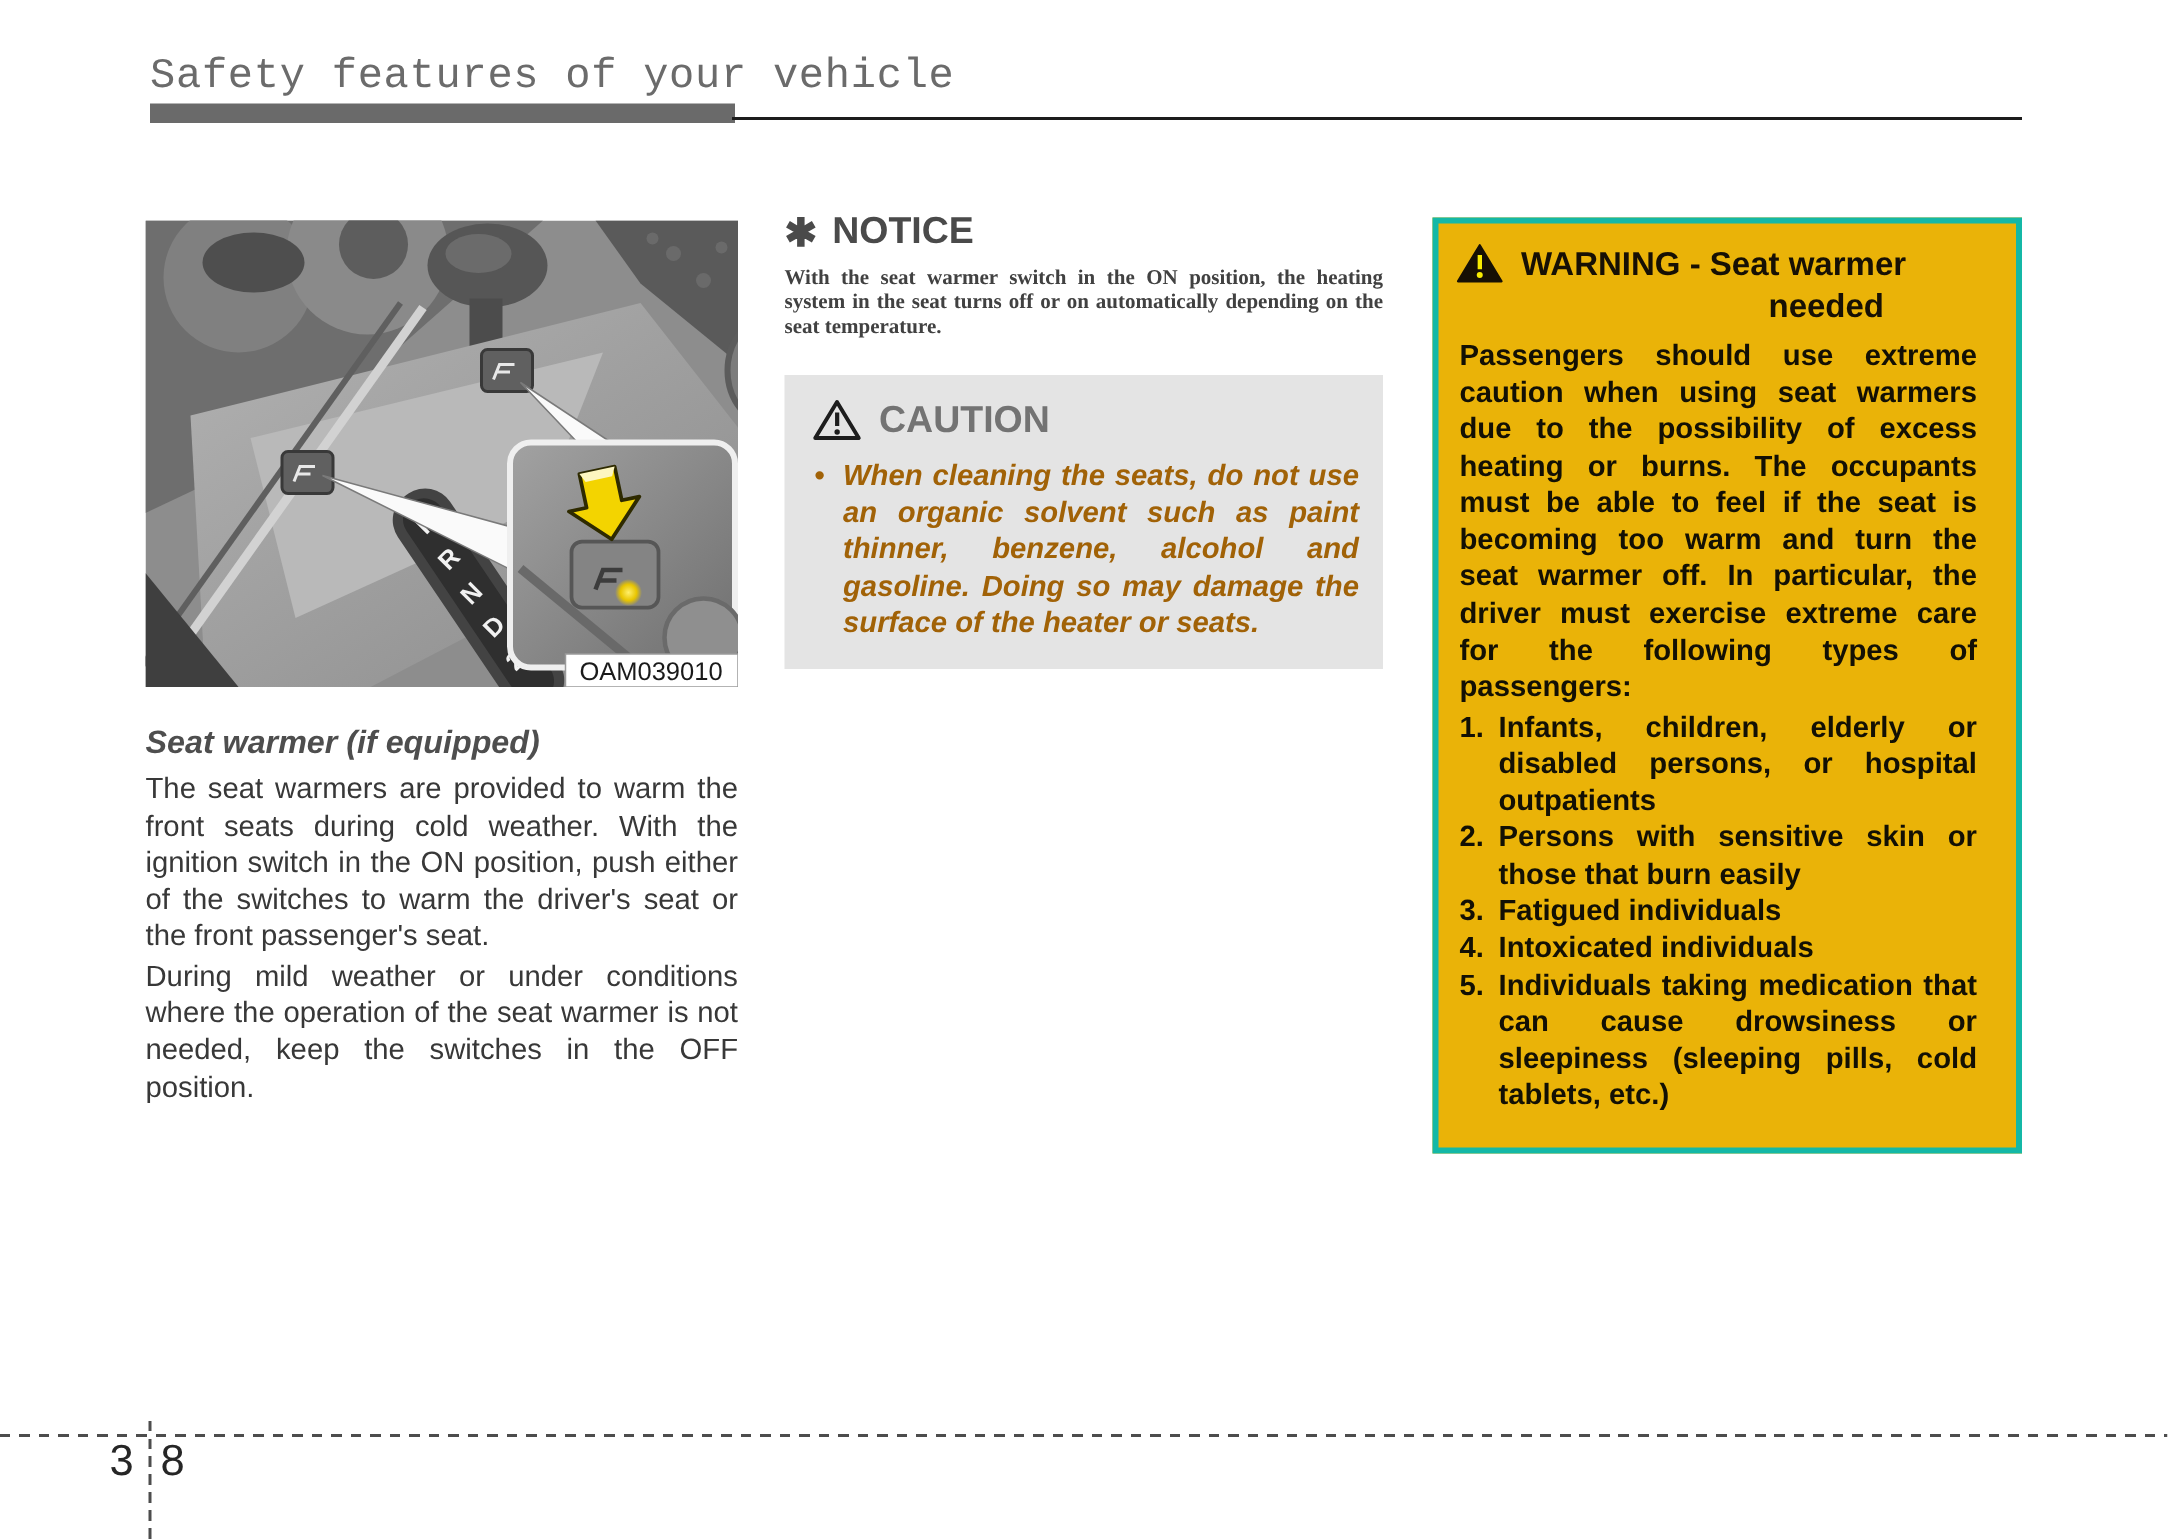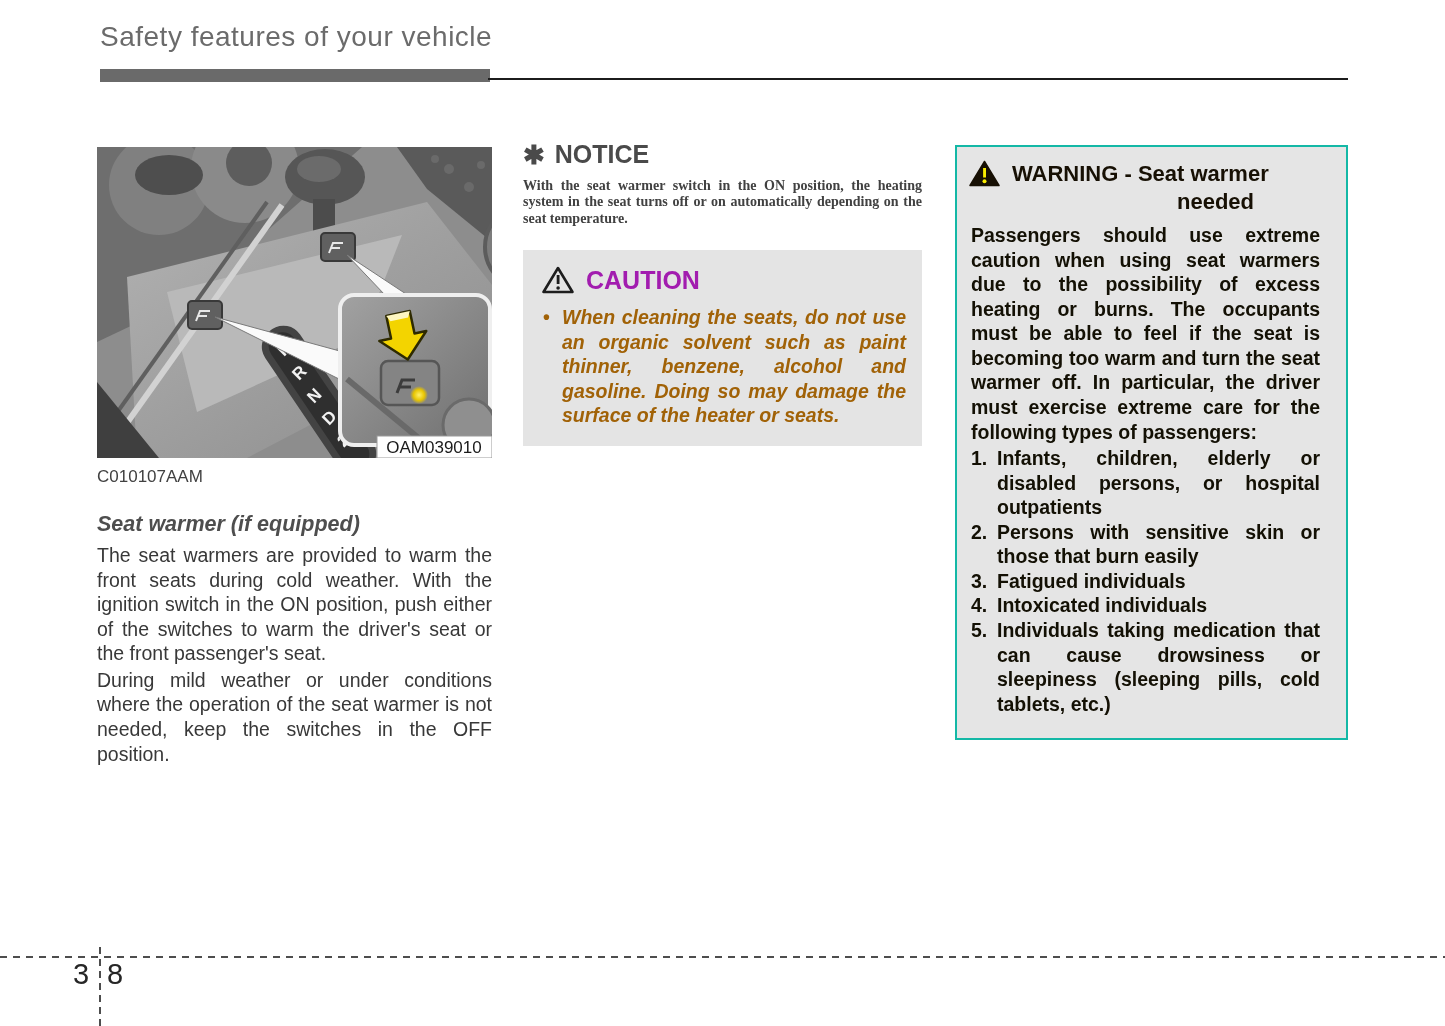--- a/index.html
+++ b/index.html
@@ -2,22 +2,22 @@
 <html><head>
 <meta charset="utf-8">
 <style>
   html,body{margin:0;padding:0;background:#fff;}
   body{
     width:1445px;height:1026px;position:relative;overflow:hidden;
     font-family:"Liberation Sans",sans-serif;color:#3a3a3a;
   }
   
   .header-title{
-    position:absolute;left:100px;top:21px;
-    font-family:Liberation Sans, sans-serif;font-size:28px;color:#6b6b6b;
+    position:absolute;left:100px;top:36px;
+    font-family:Liberation Mono, monospace;font-size:28px;color:#6b6b6b;
     letter-spacing:.5px;white-space:nowrap;
   }
   .header-bar{position:absolute;left:100px;top:69px;width:390px;height:13px;background:#6a6a6a;}
   .header-line{position:absolute;left:488px;top:78px;width:860px;height:2px;background:#1c1c1c;}
 
   
   .col-left{position:absolute;left:97px;top:147px;width:395px;}
   .col-mid{position:absolute;left:523px;top:140px;width:399px;}
   .col-right{position:absolute;left:955px;top:145px;width:393px;}
 
@@ -31,31 +31,31 @@
   
   .notice-head{display:flex;align-items:center;gap:10px;font-size:25px;font-weight:bold;color:#4a4a4a;}
   .notice-asterisk{font-size:26px;line-height:1;}
   .notice-body{
     margin-top:9px;font-family:"Liberation Serif",serif;font-weight:bold;
     font-size:14px;line-height:1.17;color:#414141;text-align:justify;
   }
 
   
   .caution-box{margin-top:23px;background:#e4e4e4;padding:15px 16px 18px 16px;}
-  .caution-head{display:flex;align-items:center;gap:11px;font-size:25px;font-weight:bold;color:#a21caf;margin-left:2px;}
+  .caution-head{display:flex;align-items:center;gap:11px;font-size:25px;font-weight:bold;color:#737373;margin-left:2px;}
   .caution-list{list-style:none;margin:10px 0 0 0;padding:0;}
   .caution-list li{
     position:relative;padding-left:23px;margin-top:2px;
     font-size:19.5px;font-weight:bold;font-style:italic;line-height:1.26;
     color:#a16207;text-align:justify;
   }
   .caution-list li::before{content:"•";position:absolute;left:4px;font-style:normal;}
 
   
-  .warning-box{background:#e5e5e5;border:2px solid #14b8a6;padding:13px 26px 22px 12px;}
+  .warning-box{background:#eab308;border:4px solid #14b8a6;padding:13px 26px 22px 12px;}
   .warning-head-line1{display:flex;align-items:center;gap:12px;font-size:22px;font-weight:bold;color:#171004;white-space:nowrap;}
   .warning-head-line2{font-size:22px;font-weight:bold;color:#171004;padding-left:208px;margin-top:2px;}
   .warning-intro{margin:8px 0 0 2px;font-size:19.5px;font-weight:bold;line-height:1.26;color:#131004;text-align:justify;}
   .warning-list{list-style:none;margin:2px 0 0 2px;padding:0;counter-reset:wl;}
   .warning-list li{
     counter-increment:wl;position:relative;padding-left:26px;
     font-size:19.5px;font-weight:bold;line-height:1.26;color:#131004;text-align:justify;
   }
   .warning-list li::before{content:counter(wl) ".";position:absolute;left:0;}
 
@@ -164,21 +164,20 @@
         <polygon points="294,166 318,166 315,172 297,172" fill="#fdf6c0"></polygon>
       </g>
     </g>
 
     <g>
       <rect x="280" y="289" width="115" height="22" fill="#ffffff" stroke="#9a9a9a" stroke-width="1"></rect>
       <text x="337" y="306" text-anchor="middle" font-family="Liberation Sans, sans-serif" font-size="17" fill="#1a1a1a">OAM039010</text>
     </g>
   </svg>
 
-  <div class="caption-code">C010107AAM</div>
   <div class="seat-heading">Seat warmer (if equipped)</div>
   <p class="body-par">The seat warmers are provided to warm the front seats during cold weather. With the ignition switch in the ON position, push either of the switches to warm the driver's seat or the front passenger's seat.</p>
   <p class="body-par">During mild weather or under conditions where the operation of the seat warmer is not needed, keep the switches in the OFF position.</p>
 </div>
 
 <div class="col-mid">
   <div class="notice-head">
     <span class="notice-asterisk">✱</span>
     <span>NOTICE</span>
   </div>

